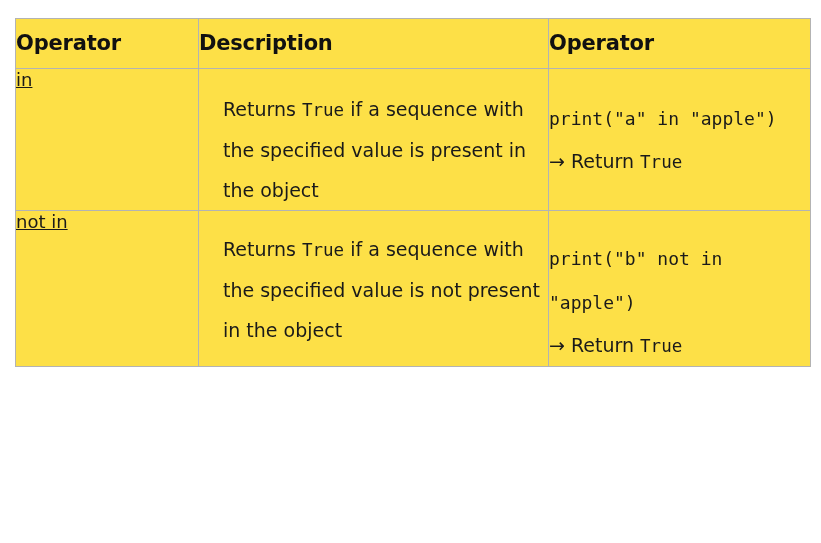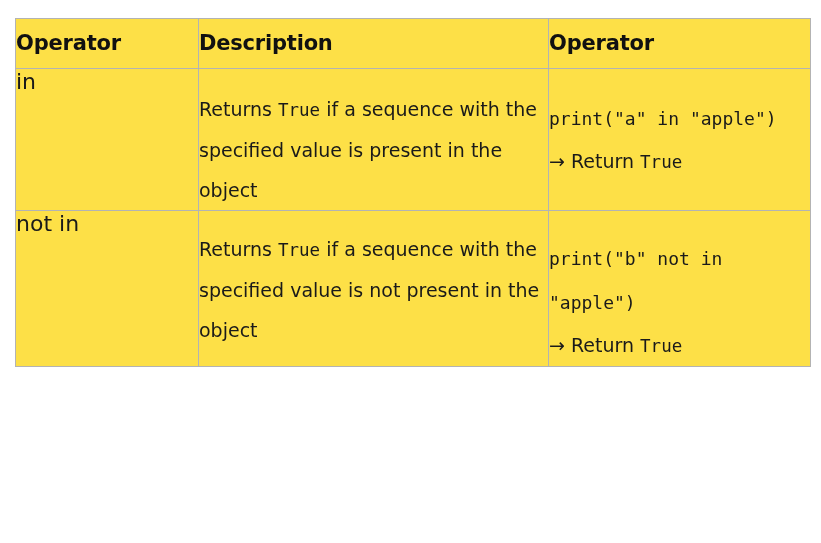--- a/index.html
+++ b/index.html
@@ -50,23 +50,24 @@
     padding: 0 0 0 9px;
     white-space: nowrap;
     color: #111111;
     letter-spacing: -0.2px;
   }
 
   
   td.cell-operator {
     vertical-align: middle;
     padding: 0 0 0 9px;
-    font-size: 22px;
+    font-size: 18px;
     line-height: 1.2;
     color: #1a1a1a;
+    text-decoration: underline;
   }
 
   td.cell-description {
     vertical-align: top;
     padding: 22px 6px 10px 9px;
     font-size: 19px;
     line-height: 40px;
     color: #1a1a1a;
   }
 
@@ -101,21 +102,21 @@
     font-family: "DejaVu Sans", sans-serif;
     font-size: 19px;
     line-height: 40px;
     white-space: nowrap;
   }
 
   .arrow-glyph {
     font-family: "DejaVu Sans", sans-serif;
   }
 
-  .desc-text { display: block; }
+  .desc-text { display: block; margin-left: 24px; }
 </style>
 </head>
 <body>
 
 <div class="table-wrap">
   <table class="op-table">
     <colgroup>
       <col class="c-operator">
       <col class="c-description">
       <col class="c-example">

